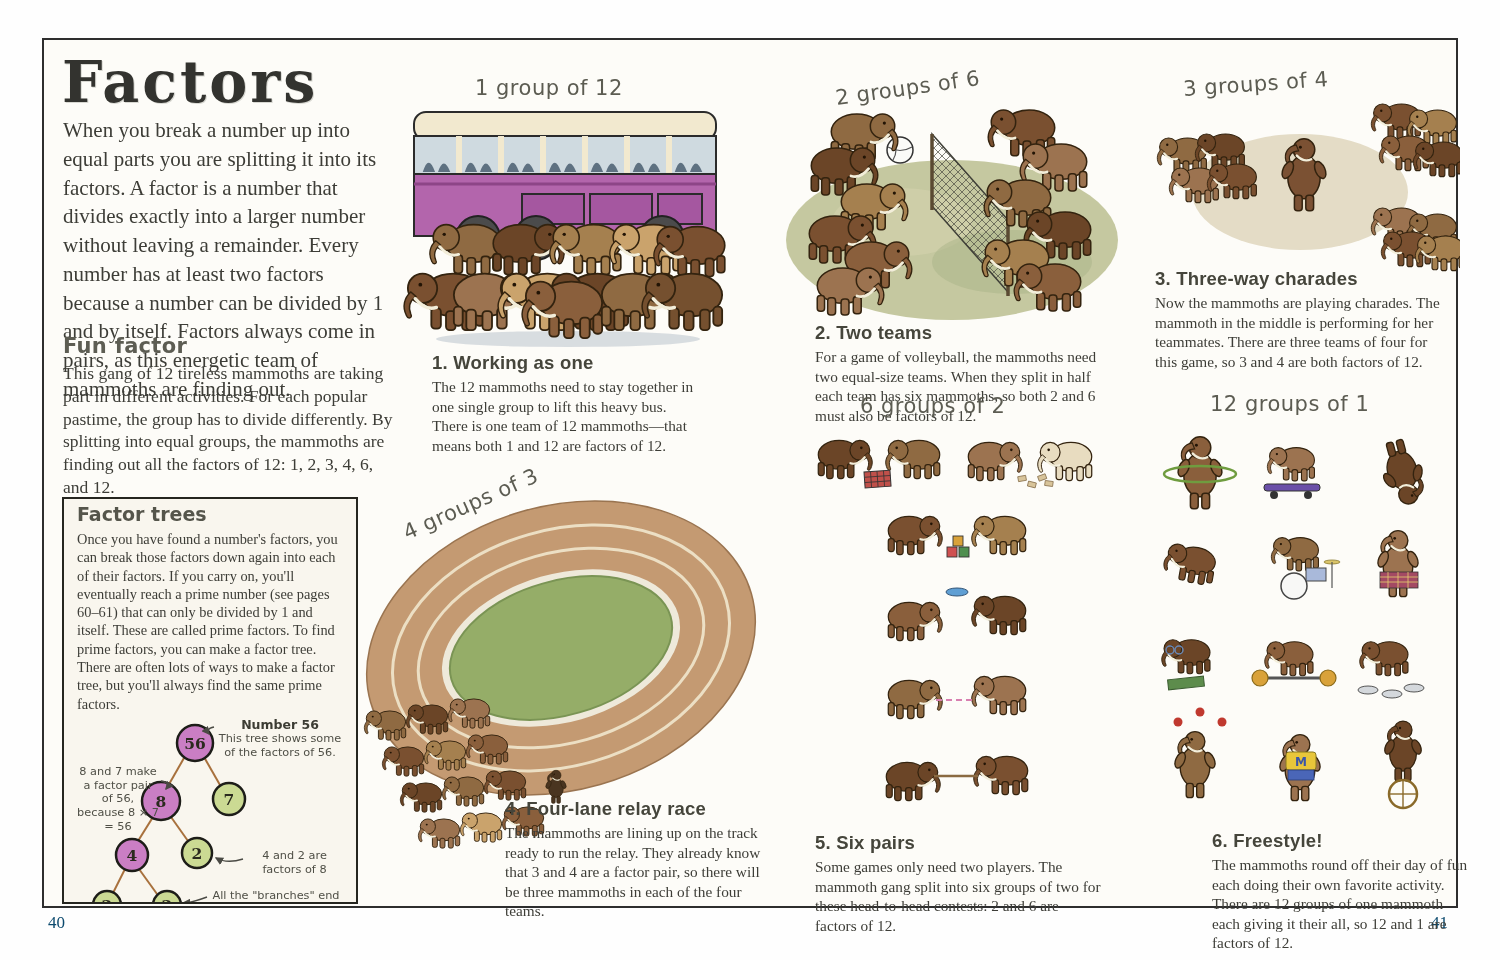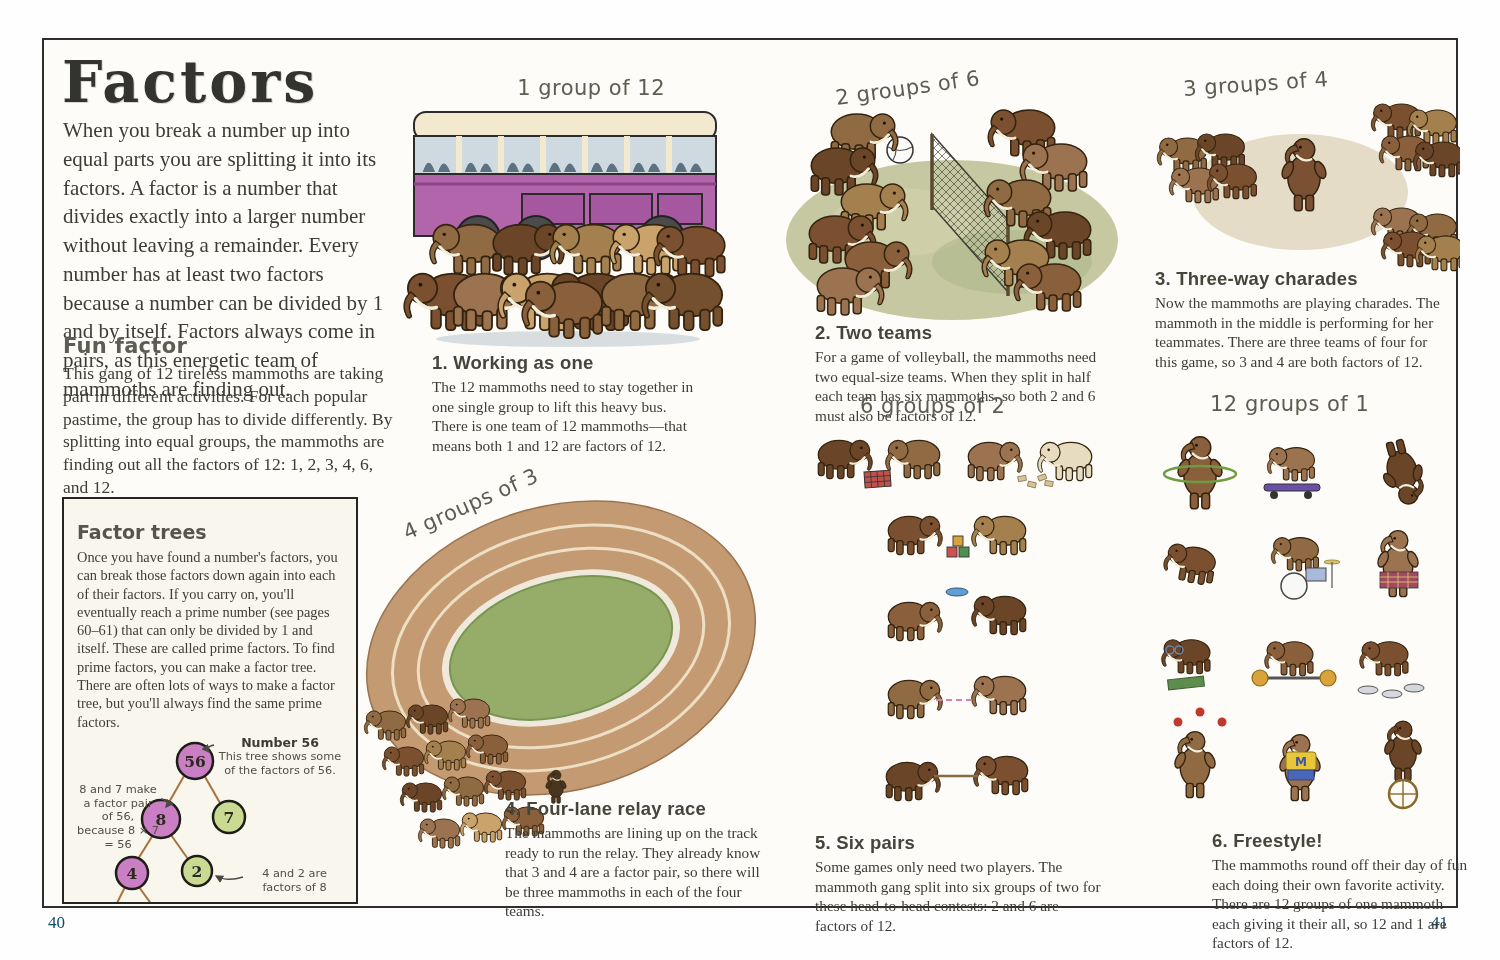--- a/index.html
+++ b/index.html
@@ -13,21 +13,21 @@
          letter-spacing:3px;color:#33332f;text-shadow:1px 1px 0 #d8d8d2;}
   .intro{position:absolute;left:63px;top:116px;width:332px;margin:0;
          font-size:21px;line-height:1.37;color:#3d3d37;}
   .hand{font-family:"DejaVu Sans",sans-serif;}
   .fun-h{position:absolute;left:63px;top:334px;margin:0;font-size:21px;font-weight:700;
          color:#5d5d53;letter-spacing:.3px;}
   .fun-b{position:absolute;left:63px;top:362px;width:338px;margin:0;
          font-size:17.5px;line-height:1.3;color:#3d3d37;}
   .ft-box{position:absolute;left:62px;top:497px;width:296px;height:407px;
           box-sizing:border-box;border:2.5px solid #25251f;background:#f9f6ee;
-          padding:22px 13px;overflow:hidden;}
+          padding:4px 13px;overflow:hidden;}
   .ft-h{margin:0 0 5px;font-size:19px;font-weight:700;color:#55554b;}
   .ft-b{margin:0;font-size:14.4px;line-height:1.27;color:#3d3d37;}
   .tree-area{position:relative;margin-top:4px;height:218px;}
   .tree-svg{position:absolute;left:0;top:0;}
   .note{position:absolute;font-family:"DejaVu Sans",sans-serif;font-size:11.3px;
         line-height:1.22;color:#4f4f46;text-align:center;}
   .note-title{font-weight:700;font-size:12.5px;color:#3c3c33;display:block;}
   .glabel{position:absolute;font-family:"DejaVu Sans",sans-serif;font-size:21px;
           color:#5c5c52;letter-spacing:.5px;white-space:nowrap;}
   .cap{position:absolute;}
@@ -126,21 +126,21 @@
       <div class="note" style="left:140px;top:0;width:126px">
         <span class="note-title">Number 56</span>
         <span>This tree shows some of the factors of 56.</span>
       </div>
       <div class="note" style="left:0;top:48px;width:82px;text-align:center">8 and 7 make a factor pair of 56, because 8 × 7 = 56</div>
       <div class="note" style="left:170px;top:132px;width:95px">4 and 2 are factors of 8</div>
       <div class="note" style="left:133px;top:172px;width:132px">All the "branches" end in prime numbers, which are coloured green</div>
     </div>
   </div>
 
-  <div class="glabel" style="left:475px;top:76px;width:190px;text-align:right">1 group of 12</div>
+  <div class="glabel" style="left:475px;top:76px;width:190px;text-align:left">1 group of 12</div>
   <svg class="illus" style="left:400px;top:96px" width="330" height="252" viewBox="0 0 330 252">
     <ellipse cx="168" cy="243" rx="132" ry="8" fill="#b9c3cc" opacity="0.55"></ellipse>
     <g>
       <rect x="14" y="16" width="302" height="28" rx="12" fill="#f2e9cf" stroke="#2b2b2b" stroke-width="2"></rect>
       <rect x="14" y="40" width="302" height="40" fill="#cfdae0" stroke="#2b2b2b" stroke-width="2"></rect>
       <use href="#wsil" x="18" y="42" width="38" height="36"></use>
         <use href="#wsil" x="60" y="42" width="38" height="36"></use>
       <use href="#wsil" x="102" y="42" width="38" height="36"></use>
         <use href="#wsil" x="144" y="42" width="38" height="36"></use>
       <use href="#wsil" x="186" y="42" width="38" height="36"></use>

